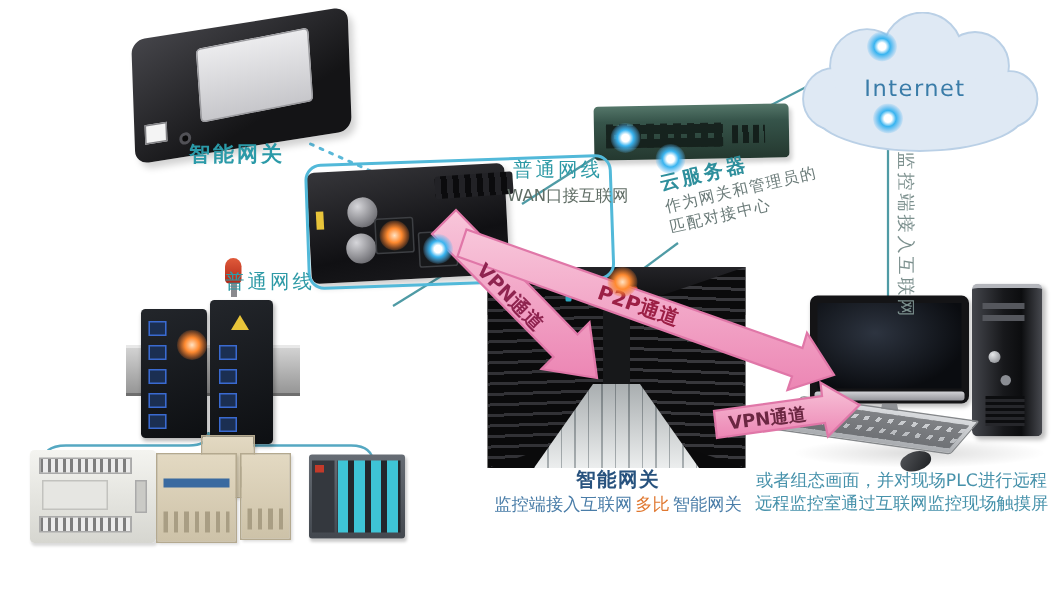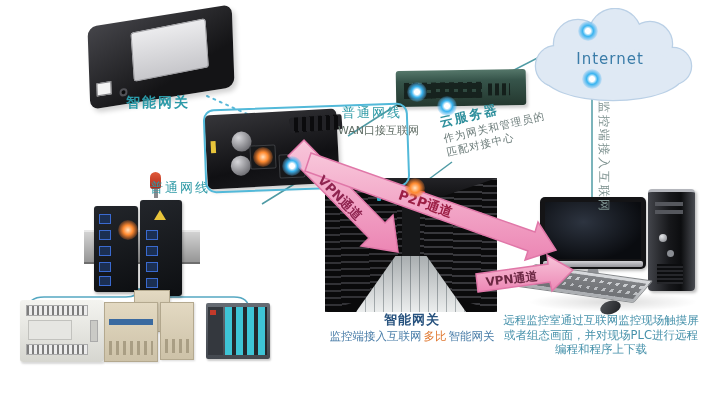--- a/index.html
+++ b/index.html
@@ -324,18 +324,17 @@
   </div>
 
   <div class="lbl monaccess">监控端接入互联网</div>
 
   <div class="lbl cloudcenter">
     <div class="cc-title">智能网关</div>
     <div class="cc-line"><span>监控端接入互联网</span><span class="cc-brand">多比</span><span>智能网关</span></div>
   </div>
 
   <div class="lbl remote">
+    <div>或者组态画面，并对现场PLC进行远程</div>
     <div>远程监控室通过互联网监控现场触摸屏</div>
-    <div>或者组态画面，并对现场PLC进行远程</div>
-    <div>编程和程序上下载</div>
   </div>
 
 </div>
 
 </body></html>

